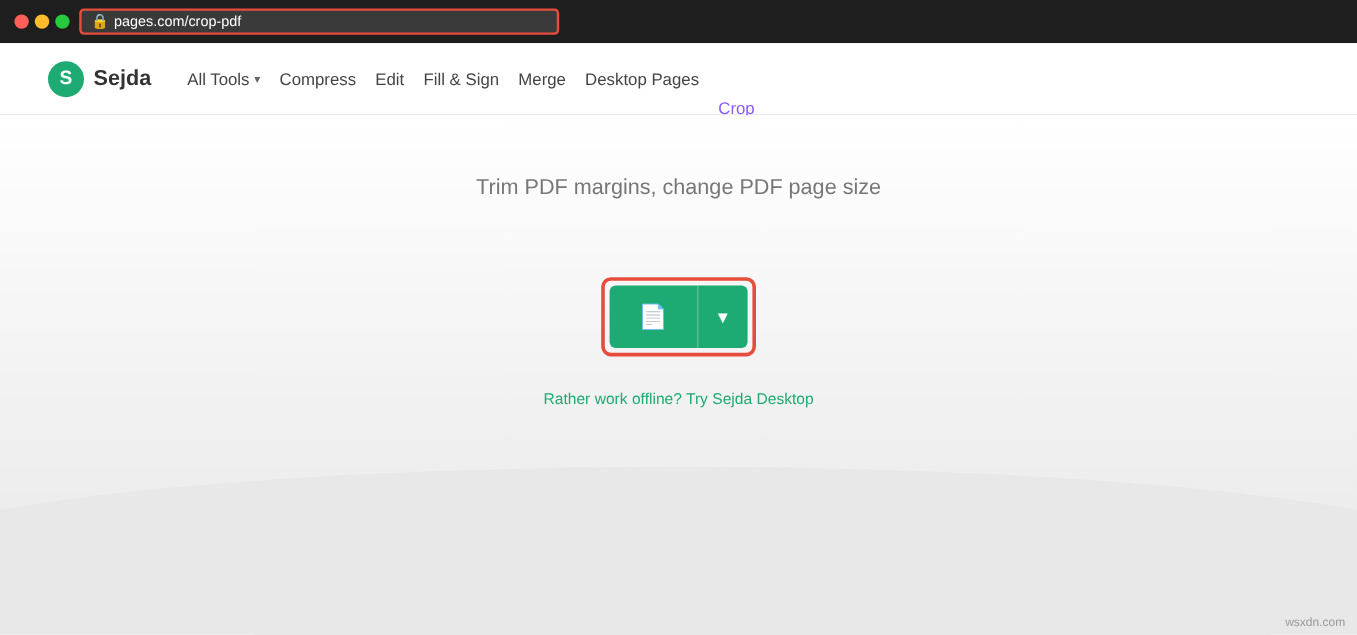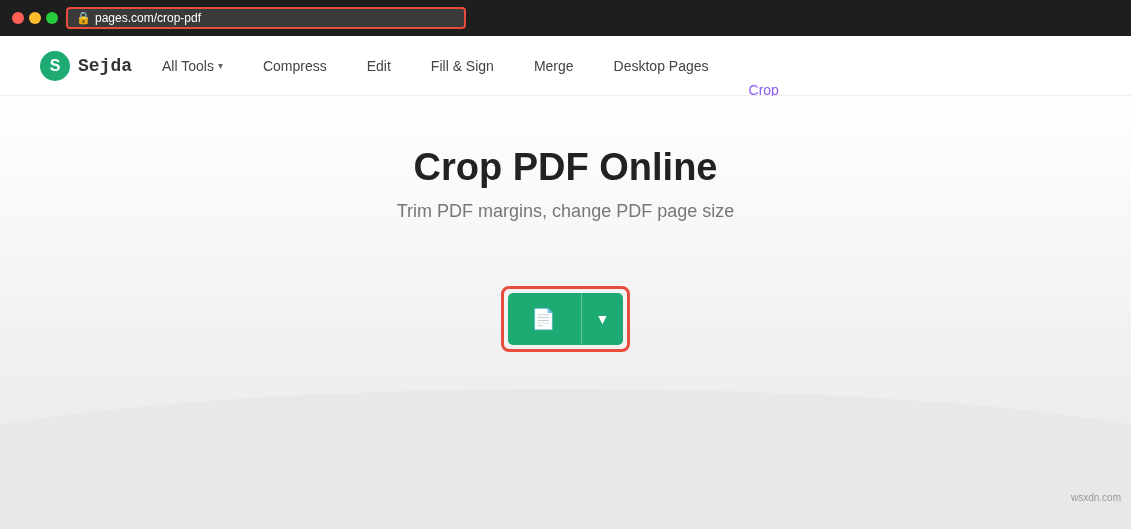--- a/index.html
+++ b/index.html
@@ -66,26 +66,25 @@
       border-radius: 50%;
       display: flex; align-items: center; justify-content: center;
       color: #fff;
       font-weight: bold;
       font-size: 16px;
     }
     .logo-text {
       font-size: 18px;
       font-weight: 600;
       color: #333;
-      font-family: Liberation Mono, monospace;
     }
     .nav-items {
       display: flex;
       align-items: center;
-      gap: 40px;
+      gap: 16px;
       list-style: none;
     }
     .nav-item {
       font-size: 14px;
       color: #444;
       cursor: pointer;
       white-space: nowrap;
     }
     .nav-item.active { color: #8b5cf6; font-weight: 400; margin-top: 48px; }
     .nav-item-all-tools {
@@ -183,21 +182,21 @@
     .offline-link {
       color: #1dab73;
       font-size: 13px;
       cursor: pointer;
       text-decoration: none;
     }
 
     
     .watermark {
       position: absolute;
-      bottom: 26px;
+      bottom: 4px;
       right: 10px;
       font-size: 10px;
       color: #999;
       z-index: 20;
     }
   </style>
 </head>
 <body>
 
 <div class="browser-chrome">
@@ -239,34 +238,34 @@
     <li class="nav-item">
       <span>Desktop Pages</span>
     </li>
     <li class="nav-item active">
       <span>Crop</span>
     </li>
   </ul>
 </nav>
 
 <div class="hero">
-  <h1 class="hero-title">Crop PDF Online</h1>
   <p class="hero-subtitle">Trim PDF margins, change PDF page size</p>
 
   <div class="upload-area">
     <div class="upload-btn-wrapper">
       <div class="upload-btn">
         <div class="upload-btn-main">
           <span class="pdf-icon">📄</span>
         </div>
         <div class="upload-btn-arrow">
           <span>▼</span>
         </div>
       </div>
     </div>
 
     <div class="privacy-text">
     </div>
 
+    <a class="offline-link">Rather work offline? Try Sejda Desktop</a>
   </div>
 
   <div class="watermark">wsxdn.com</div>
 </div>
 
 </body></html>

